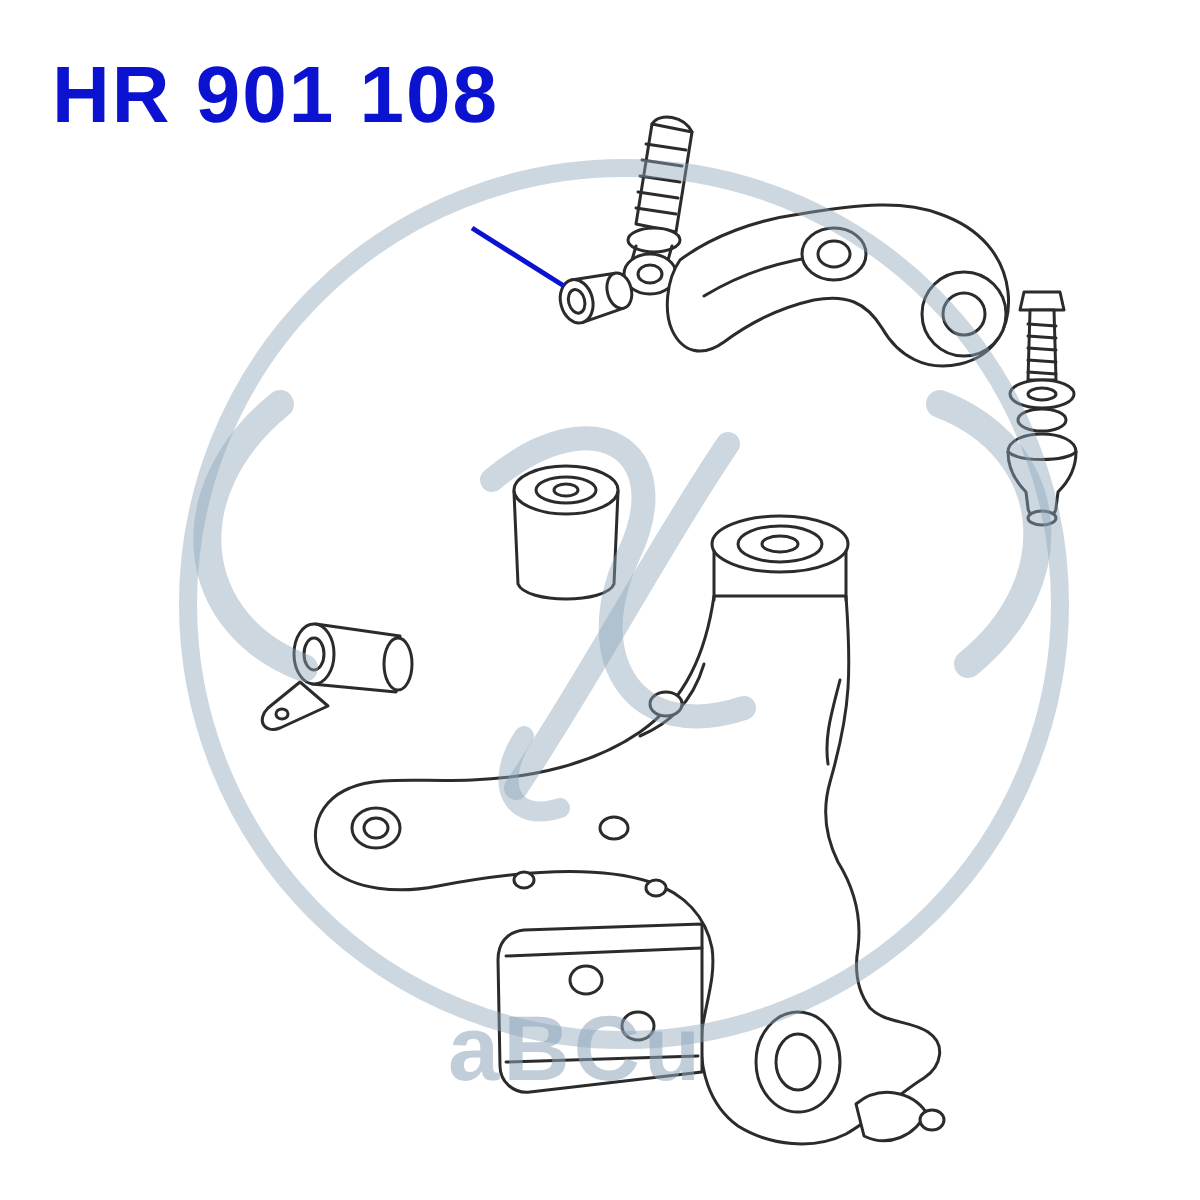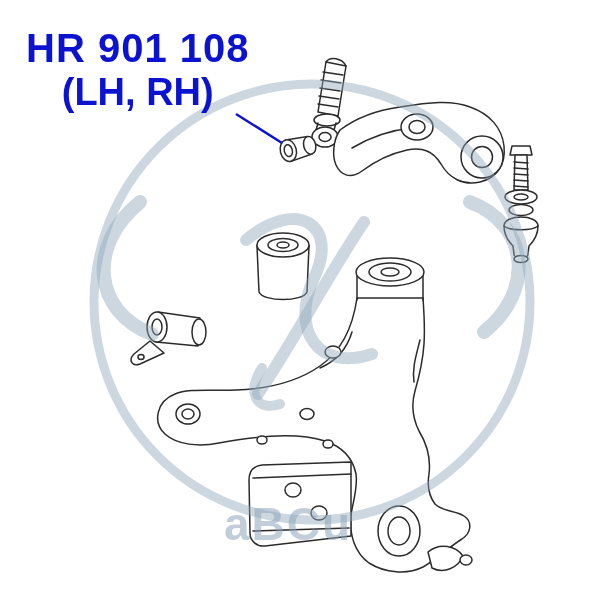--- a/index.html
+++ b/index.html
@@ -23,21 +23,20 @@
   .wm-text{fill:var(--watermark,#8fa6bb);opacity:.55;font-weight:bold;stroke:none}
   .leader{stroke:var(--label_blue,#0b12d0);stroke-width:2.5}
 </style>
 </head>
 <body>
 
 <div class="stage">
 
   <div class="label-block">
     <div class="part-number">HR 901 108</div>
-    <div class="part-variant">(LH, RH)</div>
   </div>
 
   <svg width="600" height="600" viewBox="0 0 600 600">
 
     <g>
 
       <g>
         <path class="ink fill" d="M326 62 L318 112 L338 116 L346 66 Z"></path>
         <path class="ink" d="M326 62 C330 56 342 58 346 66"></path>
         <path class="ink" d="M323 72 L343 75 M321 80 L341 83 M320 88 L340 91 M319 96 L339 99 M318 104 L338 107"></path>

